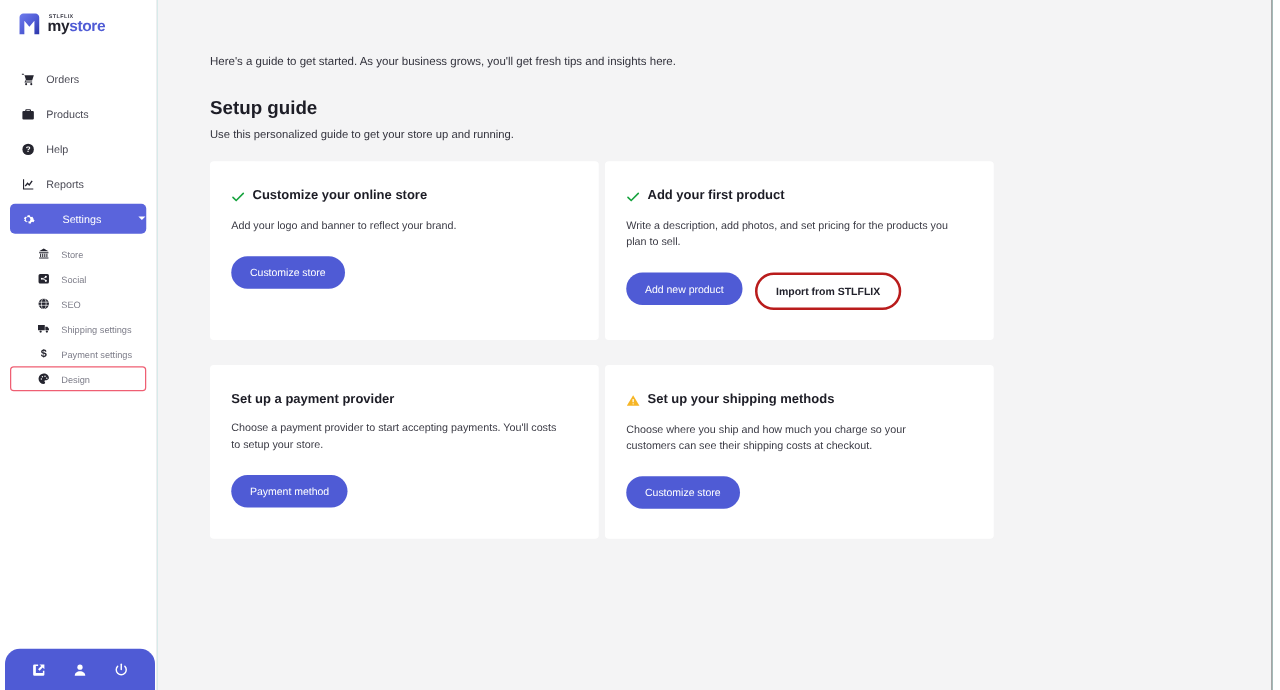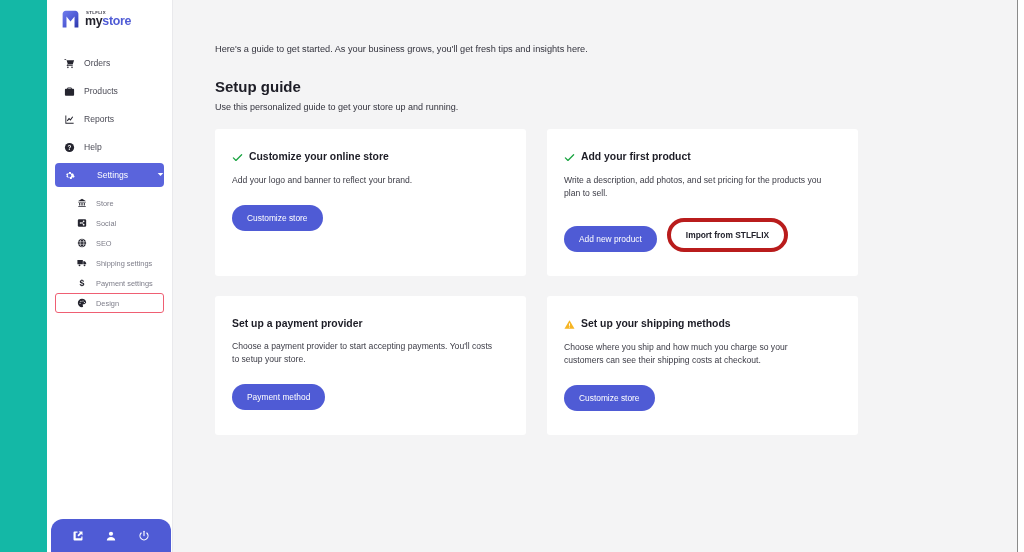--- a/index.html
+++ b/index.html
@@ -7,21 +7,20 @@
     width: 1024px; height: 552px;
     font-family: "Liberation Sans", sans-serif;
     background: #ffffff;
     overflow: hidden;
   }
   #app {
     position: relative;
     width: 1024px; height: 552px;
     background: #14b8a6;
     display: flex;
-    padding-left: 47px;
   }
   
   .sidebar {
     position: relative;
     width: 126px; height: 552px;
     background: #ffffff;
     border-right: 1px solid #e9e9ec;
     flex: 0 0 126px;
   }
   .logo-wrap {
@@ -121,53 +120,53 @@
     font-size: 15px; font-weight: bold; color: #1d1d26;
     padding: 24px 0 0 42px;
   }
   .sg-sub {
     font-size: 9px; color: #33333d;
     padding: 7px 0 0 42px;
   }
   .cards {
     display: grid;
     grid-template-columns: 311px 311px;
-    gap: 20px 21px;
+    gap: 20px 5px;
     padding: 17px 0 0 42px;
   }
   .card {
     background: #ffffff;
     border-radius: 3px;
     padding: 22px 22px 24px 17px;
     min-height: 131px;
   }
   .card-head {
     display: flex; align-items: flex-start; gap: 6px;
     font-size: 10.4px; font-weight: bold; color: #1d1d26;
     margin-bottom: 11px;
   }
   .card-head .status-ico { width: 11px; height: 11px; flex:0 0 11px; display:flex; align-items:center; justify-content:center; margin-top: 1px;}
   .card-desc {
     font-size: 8.6px; color: #3b3b45;
     line-height: 1.52;
     margin-bottom: 18px;
     max-width: 262px;
   }
-  .btn-row { display: flex; align-items: flex-end; gap: 10px; }
+  .btn-row { display: flex; align-items: flex-start; gap: 10px; }
   .btn {
     font-family: "Liberation Sans", sans-serif;
     font-size: 8.4px;
     border-radius: 999px;
     padding: 8px 15px;
     cursor: pointer;
     border: none;
     white-space: nowrap;
   }
   .btn-primary { background: #4f5bd5; color: #ffffff; }
-  .btn-outline { background: #ffffff; color: #22222c; border: 4px solid #b91c1c; font-weight: bold; }
+  .btn-outline { background: #ffffff; color: #22222c; border: 2px solid #b91c1c; font-weight: bold; }
 
   .rail {
     flex: 0 0 6px;
     background: #ffffff;
     height: 552px;
   }
 </style>
 </head>
 <body>
 
@@ -211,35 +210,35 @@
           <svg width="11" height="11" viewBox="0 0 24 24" fill="#25252f">
               <path d="M9 3h6a2 2 0 0 1 2 2v1h3a2 2 0 0 1 2 2v11a2 2 0 0 1-2 2H4a2 2 0 0 1-2-2V8a2 2 0 0 1 2-2h3V5a2 2 0 0 1 2-2zm0 3h6V5H9z"></path>
             </svg>
         </span>
         <span>Products</span>
       </div>
 
       <div class="nav-item">
         <span class="ico">
           <svg width="11" height="11" viewBox="0 0 24 24">
-              <path d="M3 3v18h18v-2H5V3z" fill="#25252f"></path>
-              <path d="M7 15l4-5 3 3 5-7" stroke="#25252f" stroke-width="2.4" fill="none"></path>
-            </svg>
-        </span>
-        <span>Reports</span>
+              <circle cx="12" cy="12" r="10" fill="#25252f"></circle>
+              <text x="12" y="17" font-size="14" font-family="Liberation Sans, sans-serif" fill="#ffffff" text-anchor="middle" font-weight="bold">?</text>
+            </svg>
+        </span>
+        <span>Help</span>
       </div>
 
       <div class="nav-item">
         <span class="ico">
           <svg width="11" height="11" viewBox="0 0 24 24">
-              <circle cx="12" cy="12" r="10" fill="#25252f"></circle>
-              <text x="12" y="17" font-size="14" font-family="Liberation Sans, sans-serif" fill="#ffffff" text-anchor="middle" font-weight="bold">?</text>
-            </svg>
-        </span>
-        <span>Help</span>
+              <path d="M3 3v18h18v-2H5V3z" fill="#25252f"></path>
+              <path d="M7 15l4-5 3 3 5-7" stroke="#25252f" stroke-width="2.4" fill="none"></path>
+            </svg>
+        </span>
+        <span>Reports</span>
       </div>
 
       <div class="nav-item settings">
         <span class="ico">
           <svg width="11" height="11" viewBox="0 0 24 24" fill="#ffffff">
               <path d="M12 8a4 4 0 1 0 0 8 4 4 0 0 0 0-8zm9.4 4l1.9 1.5-1.9 3.3-2.3-.8a7.6 7.6 0 0 1-1.8 1l-.4 2.4h-3.8l-.4-2.4a7.6 7.6 0 0 1-1.8-1l-2.3.8L4.7 13.5 6.6 12l-1.9-1.5 1.9-3.3 2.3.8a7.6 7.6 0 0 1 1.8-1l.4-2.4h3.8l.4 2.4c.64.25 1.24.58 1.8 1l2.3-.8 1.9 3.3z"></path>
             </svg>
         </span>
         <span>Settings</span>
         <span class="caret">

